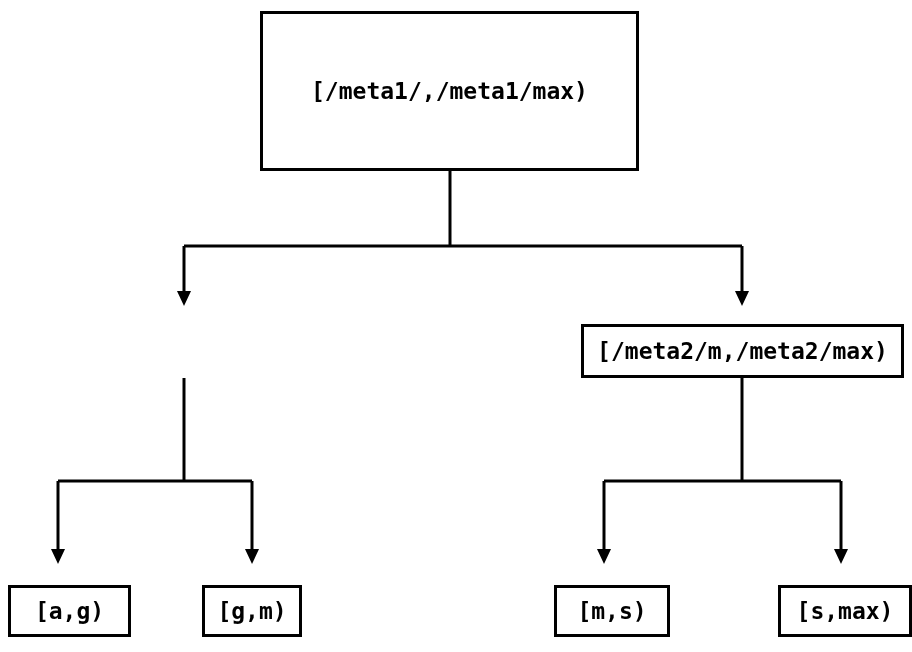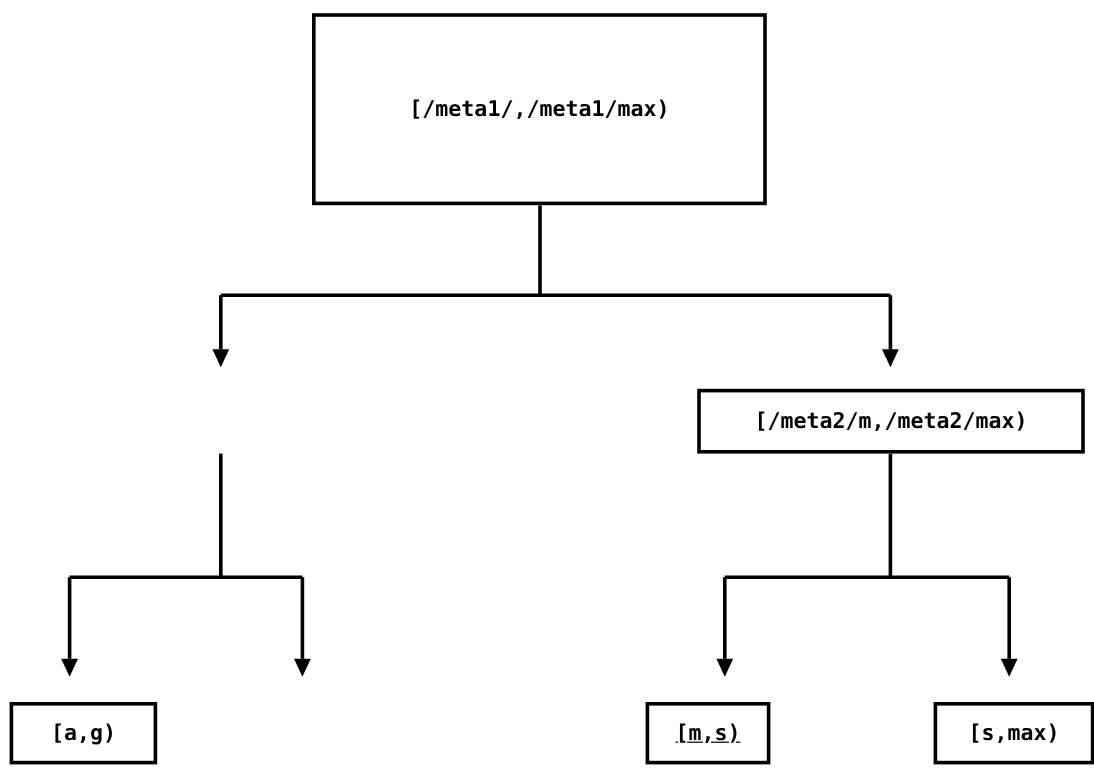--- a/index.html
+++ b/index.html
@@ -20,29 +20,29 @@
   .node {
     position: absolute;
     box-sizing: border-box;
     border: 3px solid #000000;
     background: #ffffff;
     color: #000000;
     display: flex;
     align-items: center;
     justify-content: center;
     font-weight: bold;
-    font-size: 18px;
+    font-size: 23px;
     white-space: nowrap;
   }
   .node-root   { left: 260px; top: 11px;  width: 379px; height: 160px; }
   .node-left   { left: 23px;  top: 324px; width: 322px; height: 54px; }
   .node-right  { left: 581px; top: 324px; width: 323px; height: 54px; }
   .node-ll     { left: 8px;   top: 585px; width: 123px; height: 52px; }
   .node-lr     { left: 202px; top: 585px; width: 100px; height: 52px; }
-  .node-rl     { left: 538px; top: 585px; width: 104px; height: 52px; text-decoration: underline; }
+  .node-rl     { left: 554px; top: 585px; width: 116px; height: 52px; }
   .node-rr     { left: 778px; top: 585px; width: 134px; height: 52px; }
 </style>
 </head>
 <body>
 
 <div class="canvas">
 
   <svg class="connectors" viewBox="0 0 912 652" xmlns="http://www.w3.org/2000/svg">
     <g stroke="#000000" stroke-width="3" fill="none">
       <path d="M450,171 L450,246"></path>
@@ -76,20 +76,23 @@
 
 
   <div class="node node-right">
     <span>[/meta2/m,/meta2/max)</span>
   </div>
 
   <div class="node node-ll">
     <span>[a,g)</span>
   </div>
 
+  <div class="node node-lr">
+    <span>[g,m)</span>
+  </div>
 
   <div class="node node-rl">
     <span>[m,s)</span>
   </div>
 
   <div class="node node-rr">
     <span>[s,max)</span>
   </div>
 
 </div>

